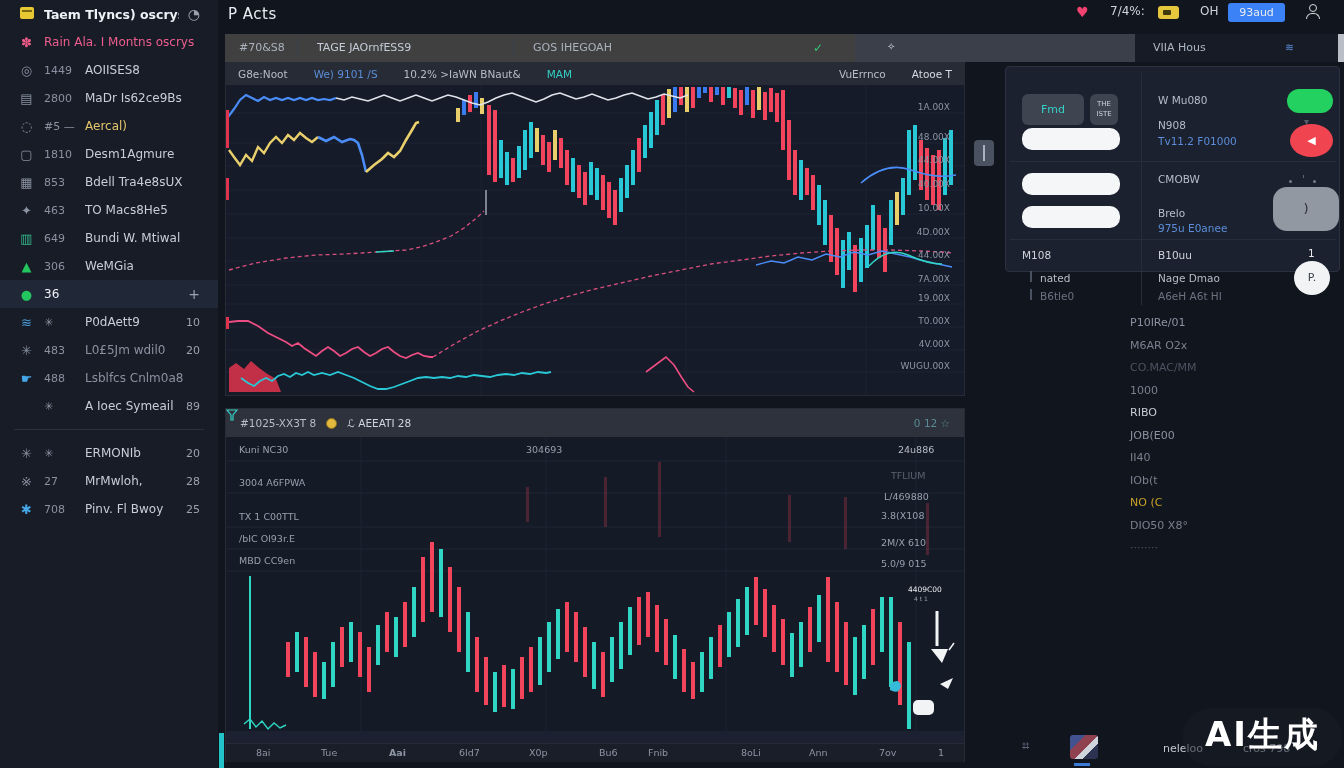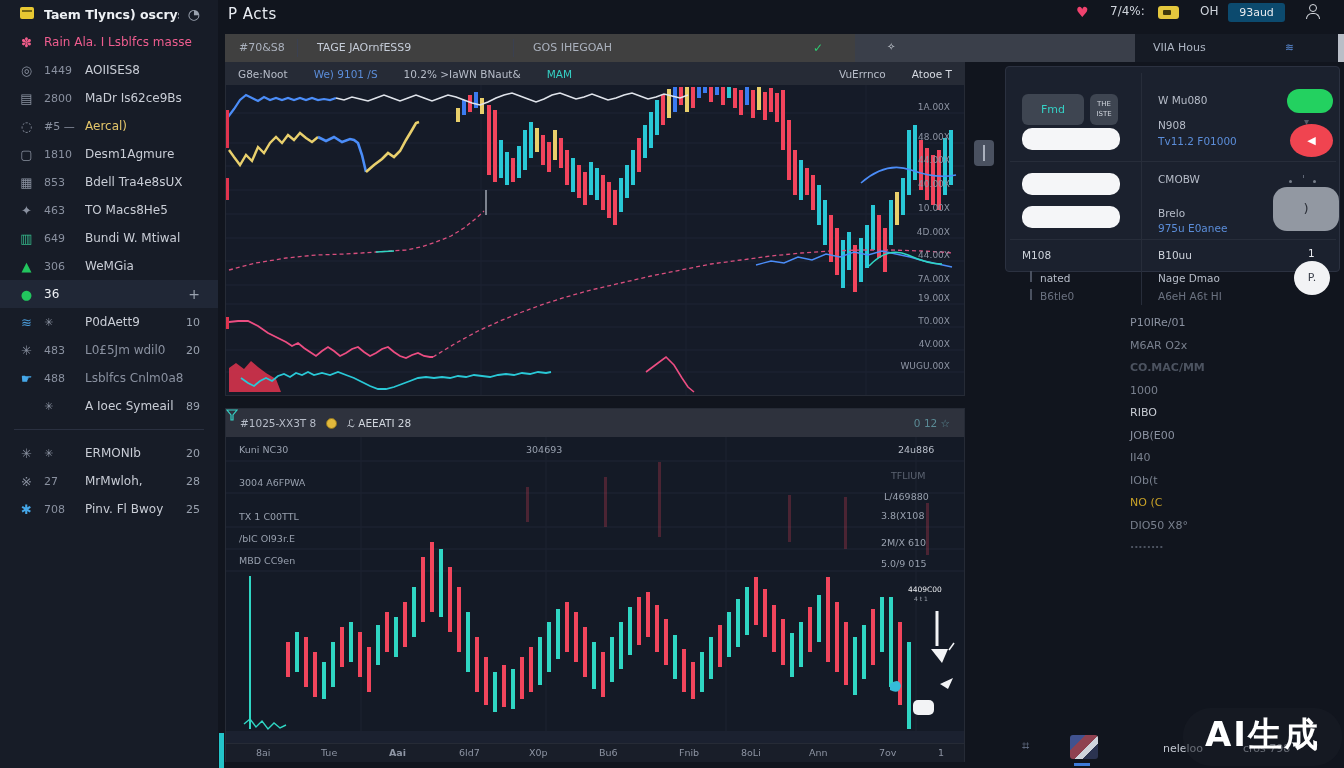--- a/index.html
+++ b/index.html
@@ -20,21 +20,21 @@
   .srow.active { background:#202736; }
   .srow.active .lbl { color:#eef1f5; }
   .sdivider { height:1px; background:#2a3040; margin:9px 14px; }
   .folder-ic { width:14px; height:12px; background:#e8c832; border-radius:2px; position:relative; }
   .folder-ic:after { content:""; position:absolute; left:2px; top:3px; width:10px; height:2px; background:#7a6a14; }
   
   #pagetitle { left:228px; top:5px; font-size:15px; color:#e9edf3; letter-spacing:.5px; }
   .topico { top:4px; font-size:12px; color:#cfd4dc; }
   #ybadge { left:1158px; top:6px; width:21px; height:13px; background:#e4c73d; border-radius:3px; }
   #ybadge:after { content:""; position:absolute; left:5px; top:4px; width:8px; height:5px; background:#40390c; border-radius:1px;}
-  #topbtn { left:1228px; top:3px; width:57px; height:19px; background:#0c4a6e; border-radius:3px; color:#e8eaee; font-size:11px; text-align:center; line-height:19px; }
+  #topbtn { left:1228px; top:3px; width:57px; height:19px; background:#3b82f6; border-radius:3px; color:#e8eaee; font-size:11px; text-align:center; line-height:19px; }
   #person { left:1306px; top:4px; width:14px; height:15px; }
   #person .h { position:absolute; left:3px; top:0; width:8px; height:8px; border:1.4px solid #d7dae0; border-radius:50%; }
   #person .b { position:absolute; left:0; top:9px; width:14px; height:6px; border:1.4px solid #d7dae0; border-bottom:none; border-radius:7px 7px 0 0; }
   
   #tabstrip { left:225px; top:34px; width:1119px; height:28px; background:#404040; }
   #tabseg2 { left:630px; top:0; width:280px; height:28px; background:#3a3f4a; }
   #tabseg3 { left:910px; top:0; width:209px; height:28px; background:#161b25; }
   .tab { top:0; height:28px; line-height:28px; font-size:11px; color:#aab1bd; white-space:nowrap; }
   .tabdiv { top:5px; width:1px; height:18px; background:#3a4050; }
   #tab-check { left:588px; top:7px; color:#2ecc71; font-size:12px; }
@@ -75,21 +75,21 @@
   #vdivider { left:135px; top:6px; width:1px; height:232px; background:#272d3a; }
   #grayblob { left:267px; top:120px; width:66px; height:44px; background:#9298a2; border-radius:14px; color:#2b2f38; font-size:13px; text-align:center; line-height:44px; }
   .blobdot { position:absolute; top:113px; width:3px; height:3px; border-radius:50%; background:#777e8a; }
   #pcircle { left:288px; top:194px; width:36px; height:34px; background:#f2f3f5; border-radius:50%; color:#3a3f4a; font-size:11px; text-align:center; line-height:34px; }
   .tickbar { position:absolute; left:24px; width:2px; height:11px; background:#4a5160; }
   
   #watchlist { left:1130px; top:316px; width:200px; }
   .witem { height:22.5px; font-size:11px; color:#8a91a0; }
   .witem.bright { color:#c8ccd4; }
   .witem.mid { color:#79808e; }
-  .witem.faint { color:#4c London5360; color:#4c5360;font-weight:bold; }
+  .witem.faint { color:#4c London5360; color:#4c5360; }
   .witem.gold { color:#c9a227; }
   
   #accent { left:219px; top:733px; width:5px; height:35px; background:#23c4c9; }
   .statico { top:738px; font-size:13px; color:#6d7890; }
   #imgico { left:1070px; top:735px; width:28px; height:24px; border-radius:3px;
     background:linear-gradient(135deg,#41528f 0 30%,#8f4150 30% 55%,#cfd4dc 55% 70%,#2b3350 70%); }
   #imgico:after { content:""; position:absolute; left:4px; top:28px; width:16px; height:3px; background:#3d7bd9; }
   .stattxt { top:742px; font-size:11px; color:#c3c8d2; }
   #watermark { left:1183px; top:708px; padding:4px 22px 8px 22px; background:rgba(25,29,39,.55); border-radius:28px; font-size:34px; font-weight:bold; color:#ffffff; letter-spacing:2px; }
 </style>
@@ -97,21 +97,21 @@
 <body>
 
 <div id="sidebar" class="abs">
     <div class="srow title">
       <span class="ic"><span class="folder-ic" style="display: inline-block;"></span></span>
       <span class="lbl">Taem Tlyncs) oscrys</span>
       <span class="bdg" style="font-size: 14px;">◔</span>
     </div>
     <div class="srow pink">
       <span class="ic" style="color: rgb(242, 92, 138);">✽</span>
-      <span class="lbl">Rain Ala. I Lsblfcs masse</span>
+      <span class="lbl">Rain Ala. I Montns oscrys</span>
     </div>
     <div class="srow">
       <span class="ic">◎</span>
       <span class="num">1449</span>
       <span class="lbl">AOIISES8</span>
     </div>
     <div class="srow">
       <span class="ic">▤</span>
       <span class="num">2800</span>
       <span class="lbl">MaDr Is62ce9Bs</span>
@@ -509,21 +509,21 @@
     <span class="c2txt" style="left:688px;top:158px;color:#9aa0ab;font-size:6px;">4 t 1</span>
     <div id="c2darkstrip" class="abs"></div>
   </div>
   <div id="c2axis" class="abs">
       <span class="xlab" style="left: 30px;">8ai</span>
       <span class="xlab" style="left: 95px;">Tue</span>
       <span class="xlab" style="left: 163px; font-weight: bold;">Aai</span>
       <span class="xlab" style="left: 233px;">6ld7</span>
       <span class="xlab" style="left: 303px;">X0p</span>
       <span class="xlab" style="left: 373px;">Bu6</span>
-      <span class="xlab" style="left: 453px;">Fnib</span>
+      <span class="xlab" style="left: 422px;">Fnib</span>
       <span class="xlab" style="left: 515px;">8oLi</span>
       <span class="xlab" style="left: 583px;">Ann</span>
       <span class="xlab" style="left: 653px;">7ov</span>
       <span class="xlab" style="left: 712px;">1</span>
     </div>
 </div>
 
 <div id="rpanel" class="abs">
   <div id="findbtn" class="abs">Fmd</div>
   <div id="gridbtn" class="abs">THE ISTE</div>

